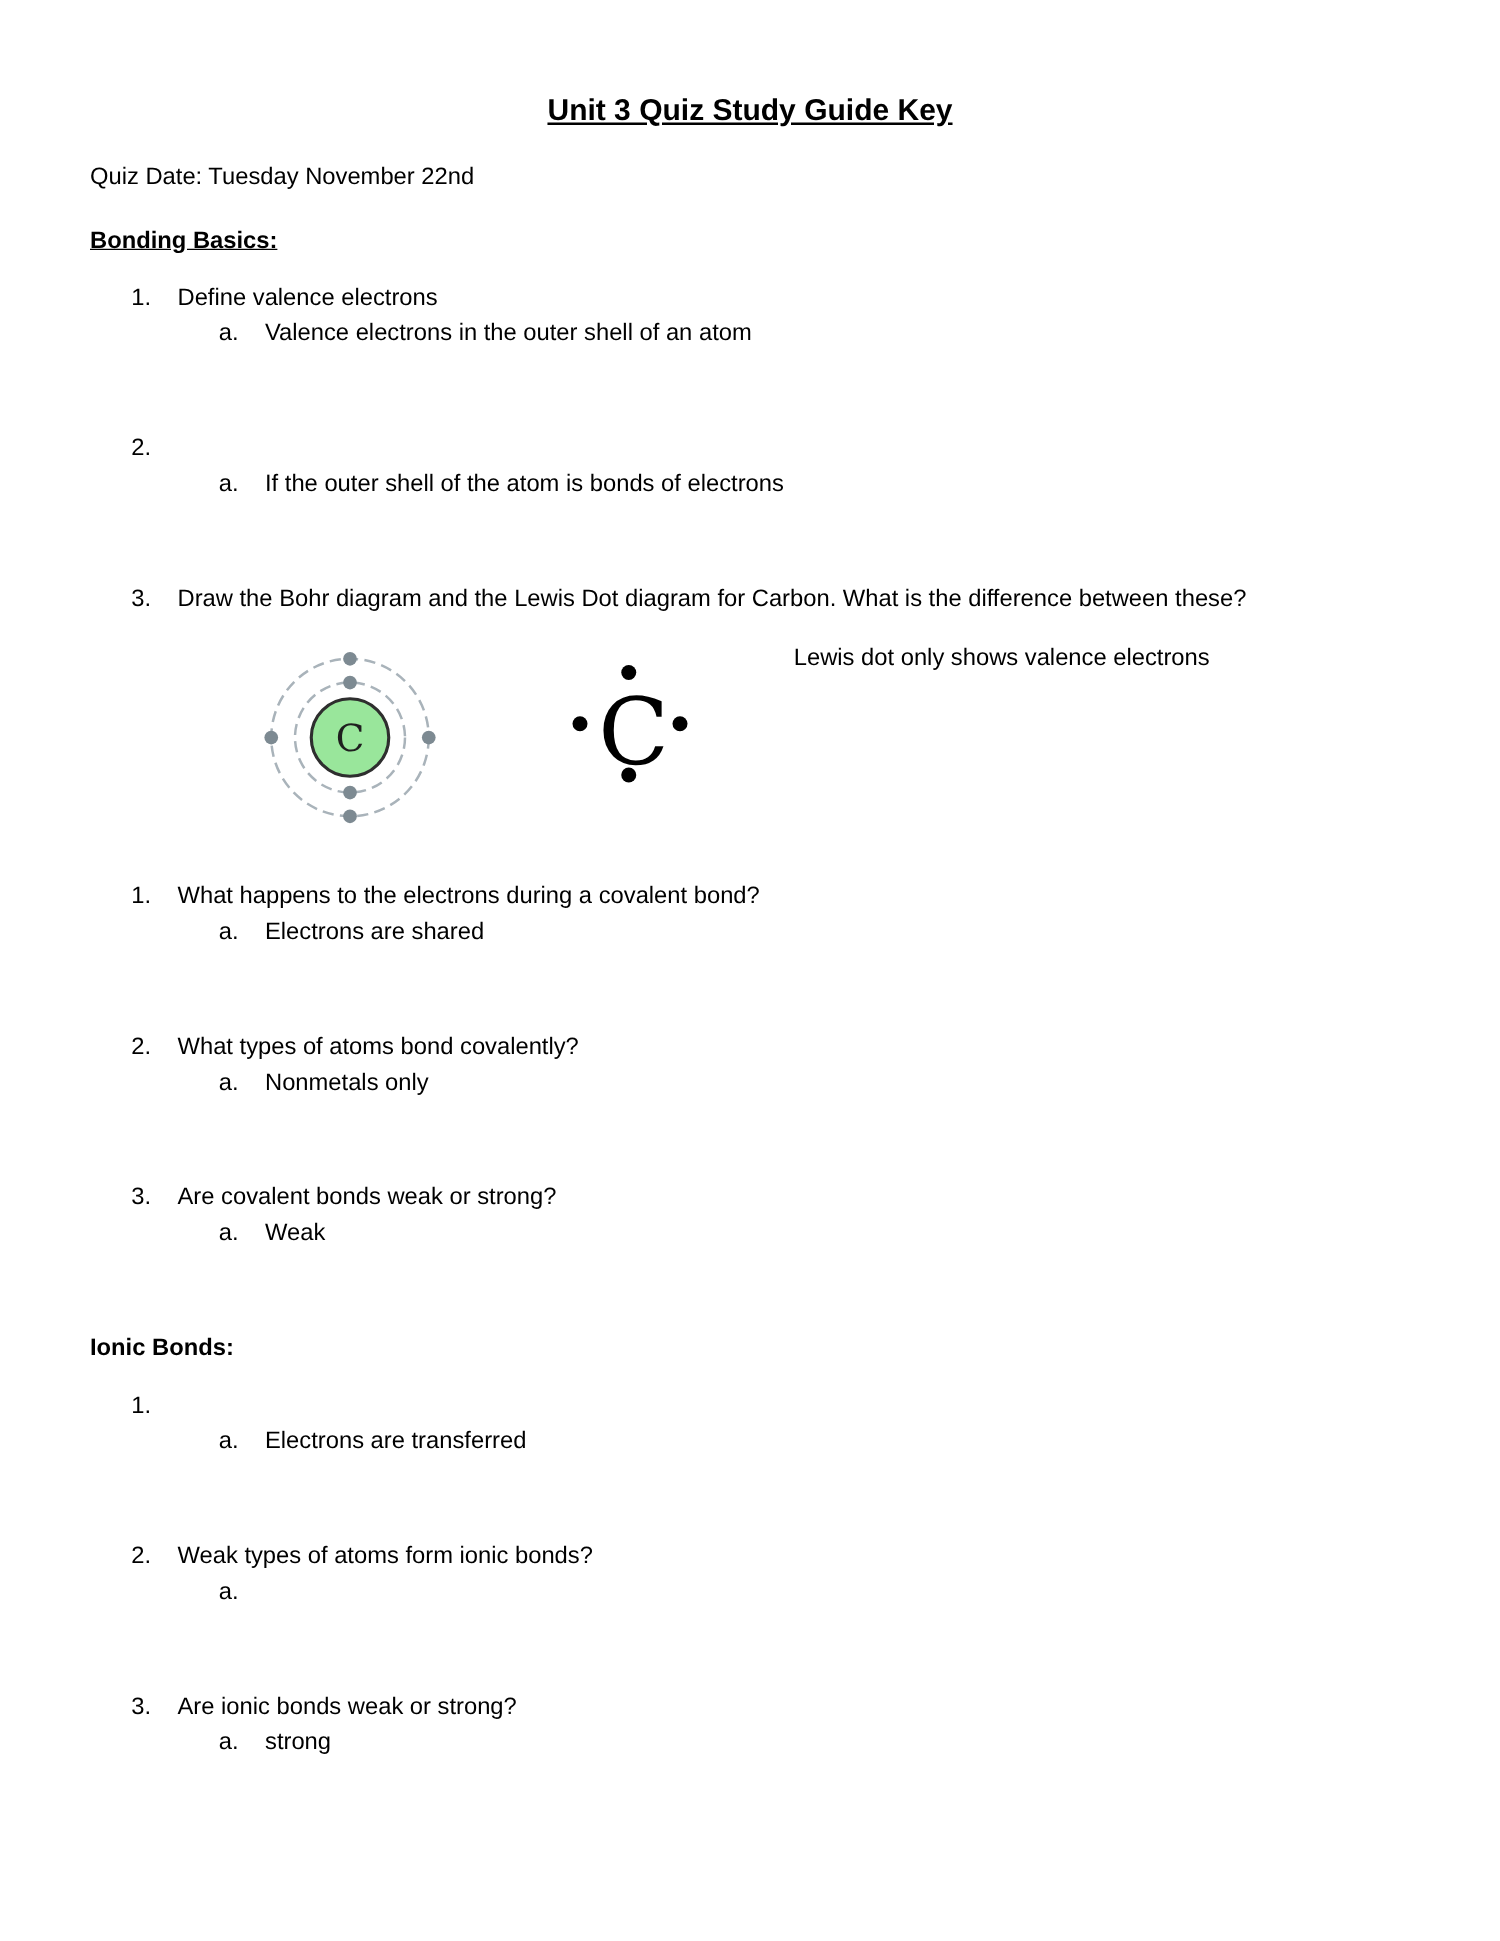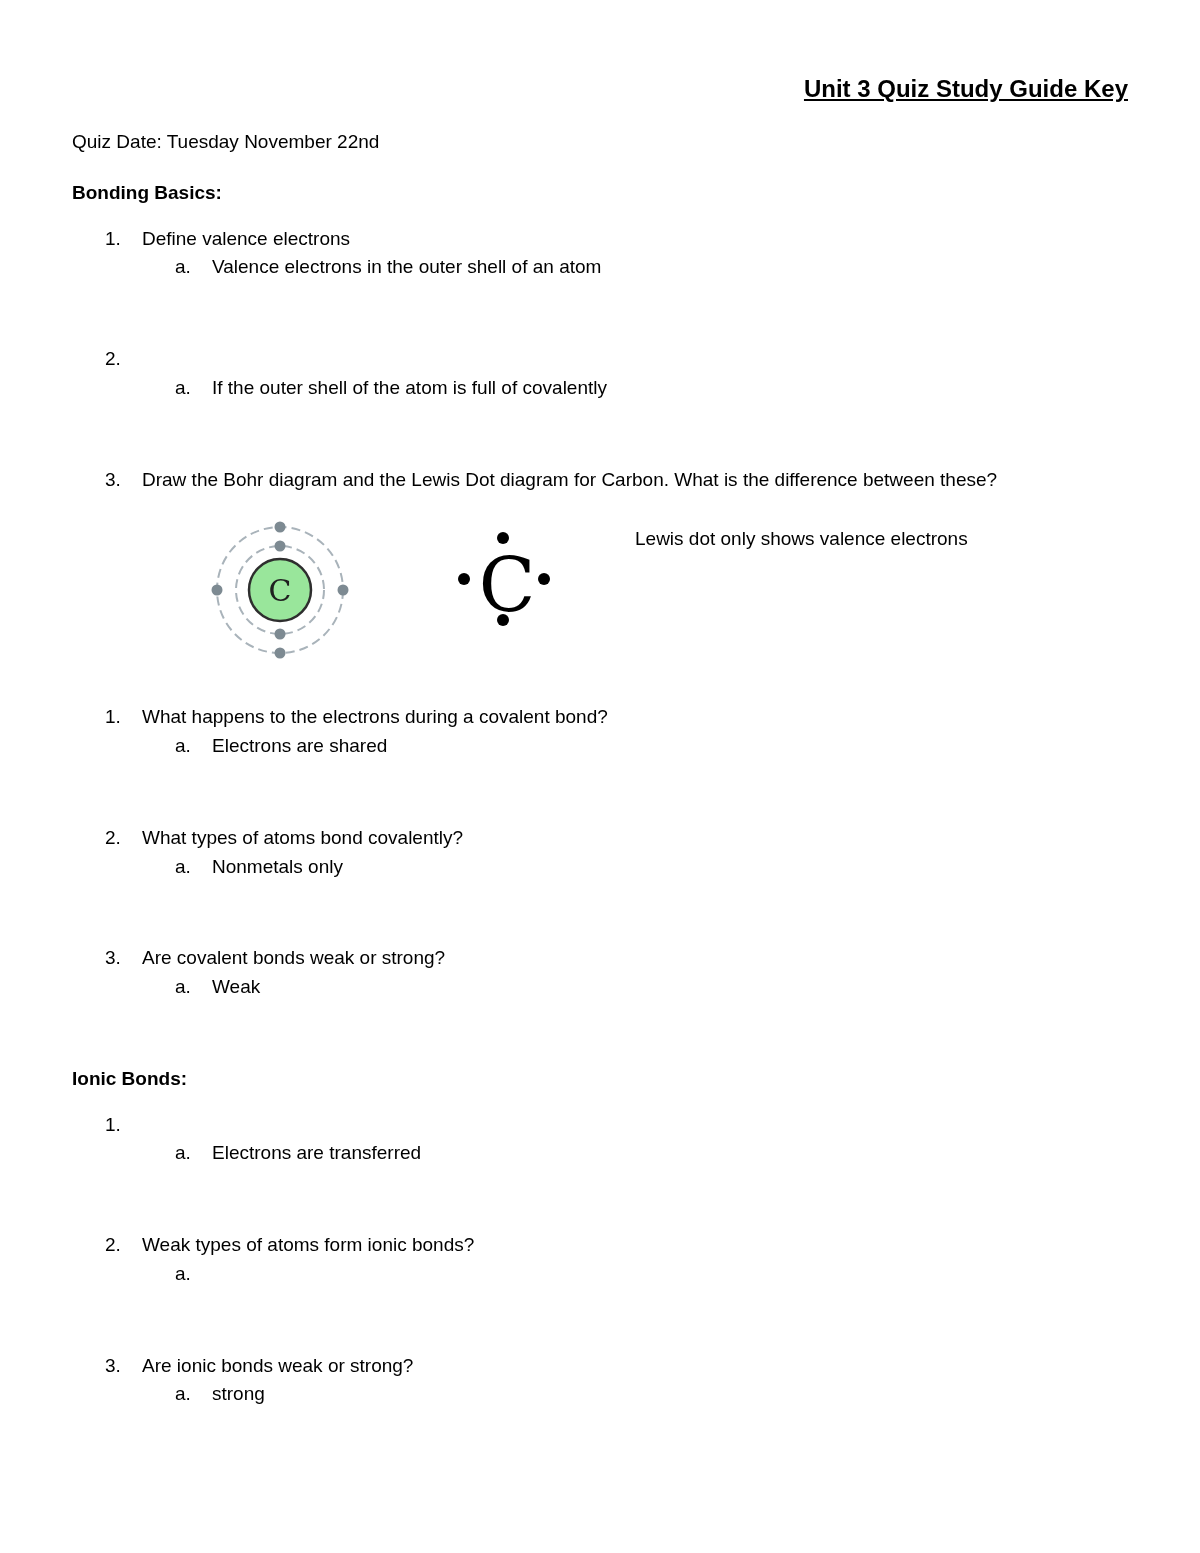--- a/index.html
+++ b/index.html
@@ -11,44 +11,44 @@
     background: #ffffff;
     color: #000000;
     font-family: "Liberation Sans", sans-serif;
     font-size: 19px;
     line-height: 1.25;
     padding: 74px 72px 0 72px;
     overflow: hidden;
   }
   .doc-title {
     margin: 0 0 26px 0;
-    text-align: right;
+    text-align: center;
     font-size: 24px;
     font-weight: bold;
     text-decoration: underline;
   }
   .quiz-date { margin: 0 0 27px 0; }
   .section-heading {
     margin: 0 0 22px 0;
     font-size: 19px;
     font-weight: bold;
   }
-  .underlined { }
+  .underlined { text-decoration: underline; }
   .question { margin: 0 0 68px 0; }
   .question.no-gap { margin-bottom: 0; }
   .q-line { display: flex; }
   .q-num { flex: none; width: 37px; margin-left: 33px; }
   .a-line { display: flex; margin-top: 5px; }
   .a-num { flex: none; width: 37px; margin-left: 103px; }
   .diagram-area {
     position: relative;
     height: 186px;
     margin: 12px 0 16px 0;
   }
-  .lewis-note { position: absolute; left: 563px; top: 24px; }
+  .lewis-note { position: absolute; left: 563px; top: 12px; }
   .bohr-svg { position: absolute; left: 133px; top: 5px; }
   .lewis-svg { position: absolute; left: 378px; top: 20px; }
   .bohr-symbol {
     font-family: "DejaVu Serif", serif;
     font-size: 30px;
     fill: #1f1f1f;
   }
   .lewis-symbol {
     font-family: "DejaVu Serif", serif;
     font-size: 74px;
@@ -76,21 +76,21 @@
       <span class="a-text">Valence electrons in the outer shell of an atom</span>
     </div>
   </div>
 
   <div class="question">
     <div class="q-line">
       <span class="q-num">2.</span>
     </div>
     <div class="a-line">
       <span class="a-num">a.</span>
-      <span class="a-text">If the outer shell of the atom is full of covalently</span>
+      <span class="a-text">If the outer shell of the atom is bonds of electrons</span>
     </div>
   </div>
 
   <div class="question no-gap">
     <div class="q-line">
       <span class="q-num">3.</span>
       <span class="q-text">Draw the Bohr diagram and the Lewis Dot diagram for Carbon. What is the difference between these?</span>
     </div>
   </div>
 

